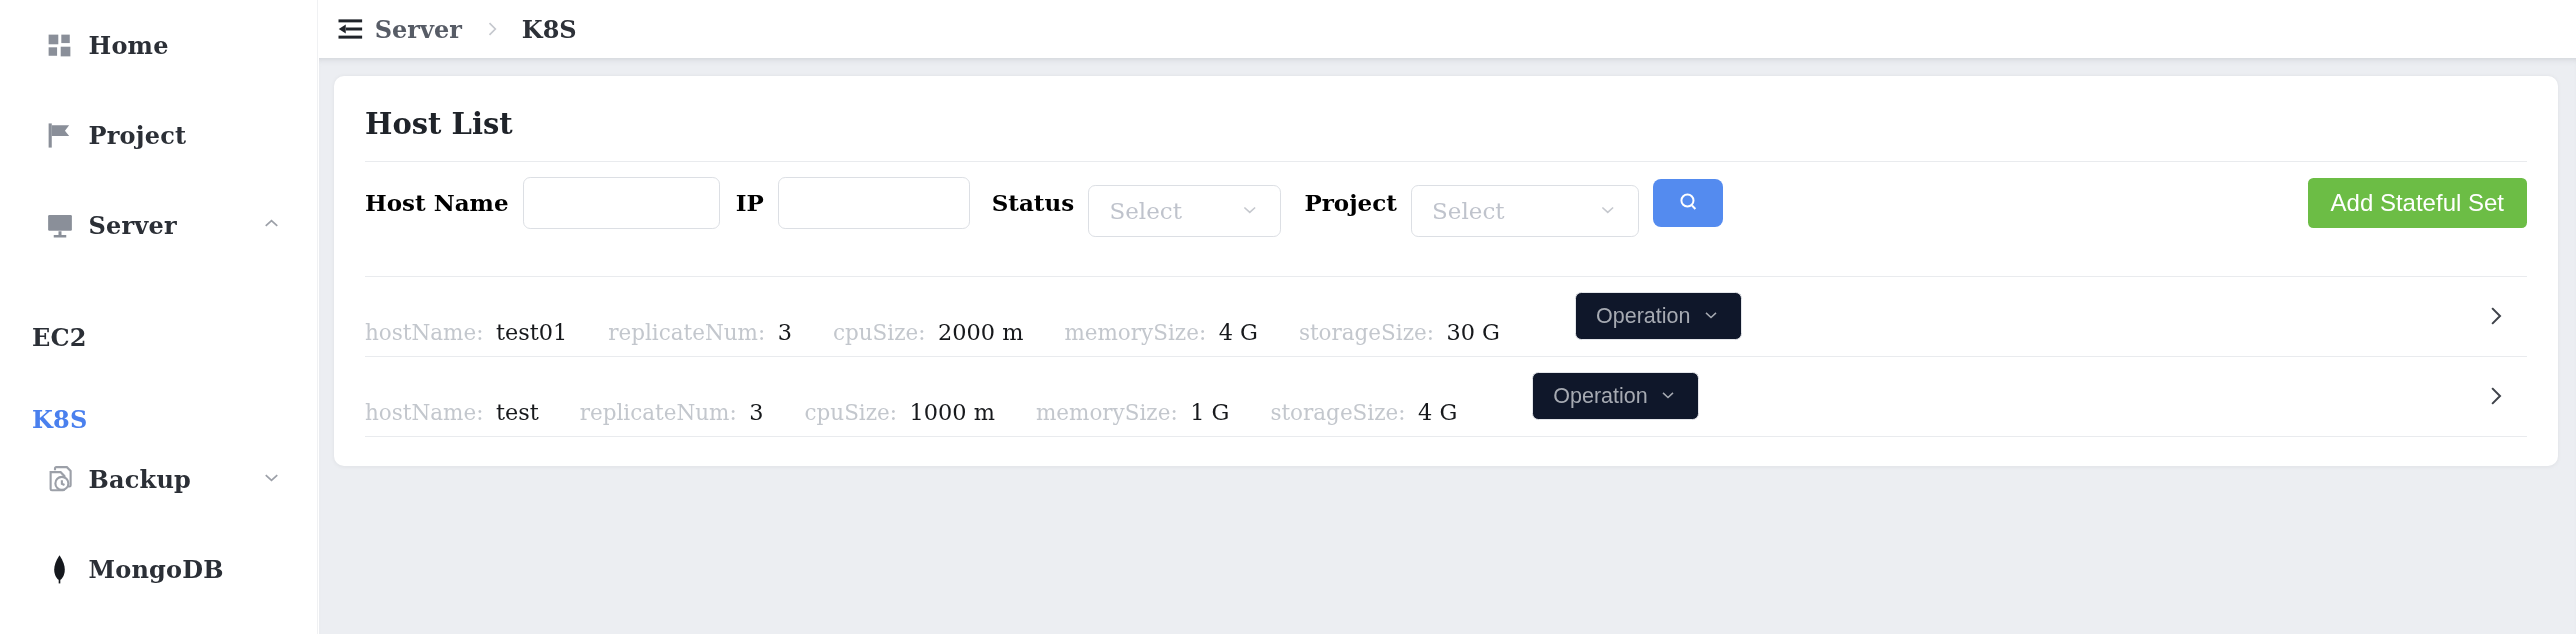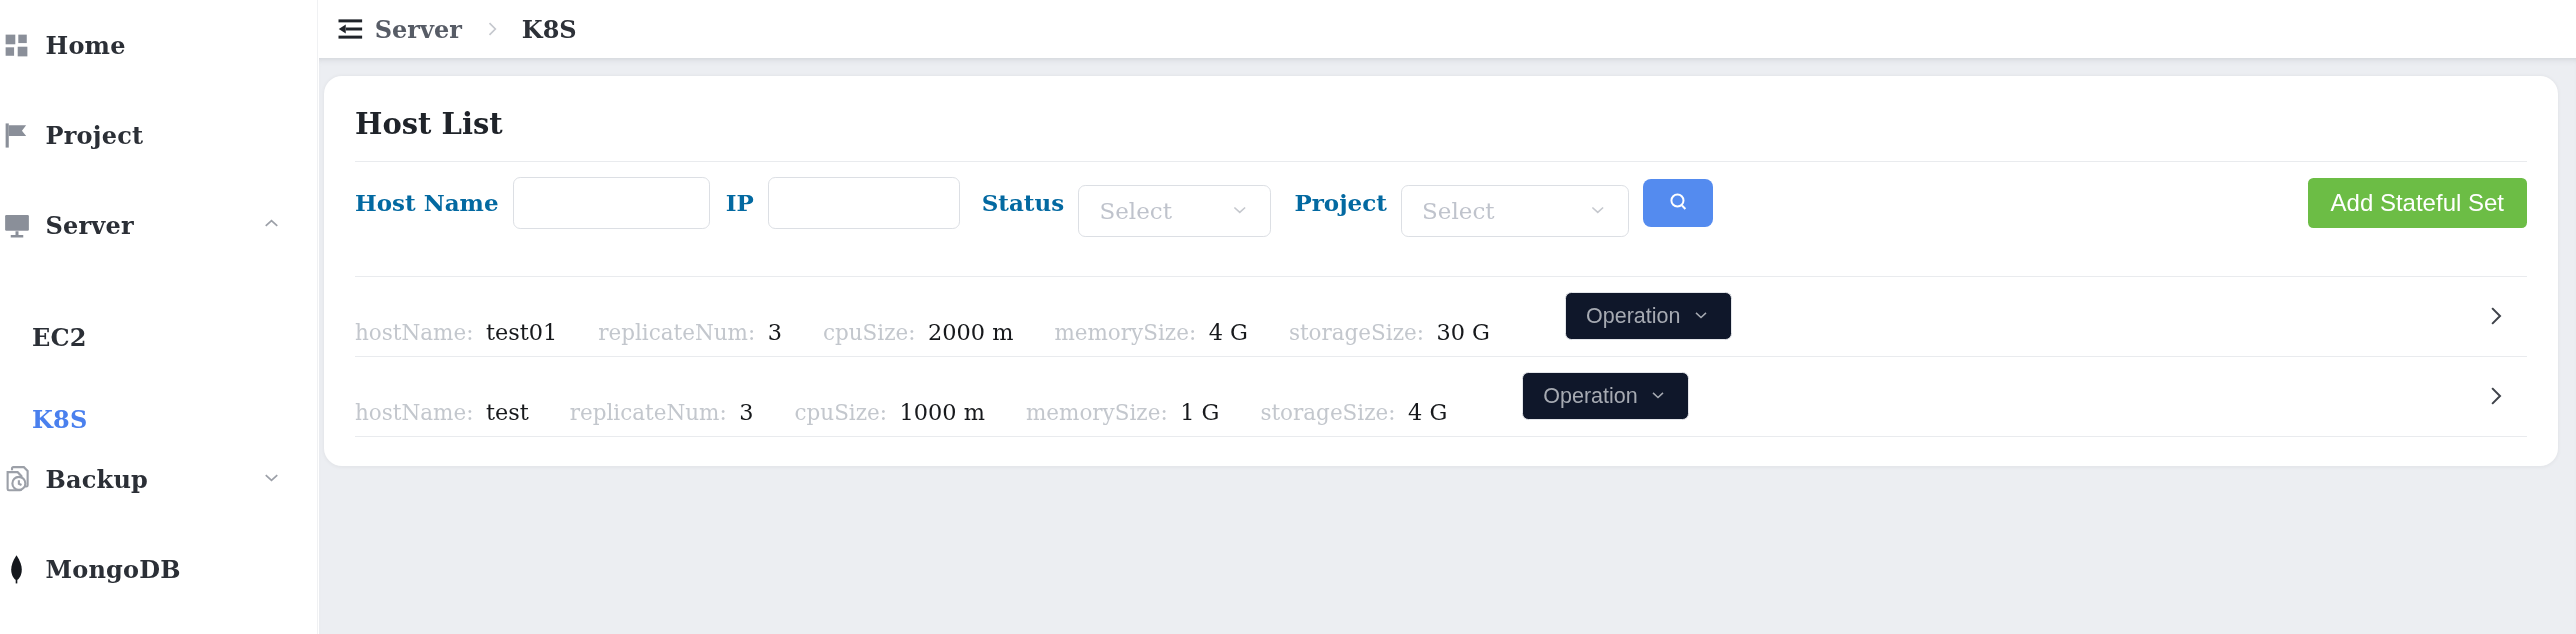--- a/index.html
+++ b/index.html
@@ -1,45 +1,45 @@
 <!DOCTYPE html>
 <html style="font-size:14.3px"><head>
 <meta charset="utf-8">
 <style>
   * { margin:0; padding:0; box-sizing:border-box; }
   html,body { width:2576px; height:634px; background:#ffffff; font-family:"DejaVu Serif","Liberation Serif",serif; }
   #app { position:relative; width:2576px; height:634px; overflow:hidden; background:#ffffff; }
 
   
   .sidebar { position:absolute; left:0; top:0; width:318px; height:634px; background:#ffffff; border-right:0.9px solid #f0f1f3; z-index:3; }
-  .side-item { display:flex; align-items:center; height:90px; cursor:pointer; position:relative; }
+  .side-item { display:flex; align-items:center; height:90px; padding-left:43px; cursor:pointer; position:relative; }
   .side-item.child { height:82px; padding-left:32px;align-items:flex-end; }
   .side-item .s-icon { width:33px; height:30px; display:flex; align-items:center; justify-content:center; margin-right:12.5px; flex:0 0 auto; }
   .side-item .s-label { font-size:24px; font-weight:600; color:#2b2f36; letter-spacing:0.2px; }
   .side-item.active .s-label { color:#4a80ee; }
   .side-item .expander { position:absolute; right:34px; top:50%; transform:translateY(-50%); }
 
   
   .header { position:absolute; left:319px; top:0; right:0; height:58px; background:#ffffff; display:flex; align-items:center; z-index:2; }
   .fold-btn { margin-left:12.5px; width:36px; height:36px; display:flex; align-items:center; justify-content:center; cursor:pointer; }
   .breadcrumb { display:flex; align-items:center; margin-left:7.2px; }
   .crumb { font-size:24px; font-weight:600; color:#575c66; }
   .crumb.current { color:#2d3138; }
   .crumb-sep { margin:0 20px; display:flex; align-items:center; }
 
   
   .content { position:absolute; left:319px; top:58px; right:0; bottom:0; background:#eceef2; box-shadow:inset 0 5.4px 7.2px -5.4px rgba(90,98,112,.28); }
-  .card { position:absolute; left:5px; right:18px; top:18px; height:390px; background:#ffffff; border-radius:18px; box-shadow:0 0.9px 4.5px rgba(31,35,41,.06); padding:0 31px; }
+  .card { position:absolute; left:15px; right:18px; top:18px; height:390px; background:#ffffff; border-radius:10px; box-shadow:0 0.9px 4.5px rgba(31,35,41,.06); padding:0 31px; }
   .card-title { padding-top:30px; font-size:29px; line-height:36px; font-weight:700; color:#1f2329; }
   .hr { height:0.9px; background:#e9ebee; border:none; }
   .hr.under-title { margin-top:19px; }
 
   
   .filter-row { margin-top:15px; height:52px; display:flex; align-items:center; }
-  .f-label { font-size:23px; font-weight:600; color:#0369a1; white-space:nowrap; }
+  .f-label { font-size:23px; font-weight:600; color:#000000; white-space:nowrap; }
   .f-input { width:197px; height:52px; border:0.9px solid #dcdfe4; border-radius:7.2px; background:#fff; outline:none; font-size:21.5px; padding:0 14.3px; margin-left:14.3px; font-family:"DejaVu Serif","Liberation Serif",serif; color:#2b2f36; }
   .f-input.ip { width:192px; }
   .f-select { margin-left:14.3px; height:52px; border:0.9px solid #dcdfe4; border-radius:7.2px; background:#fff; display:flex; align-items:center; justify-content:space-between; padding:0 20px; cursor:pointer;margin-top:16px; }
   .f-select.status { width:193px; }
   .f-select.project { width:228px; }
   .f-select .ph { font-size:23px; color:#bfc3cc; }
   .gap-ip { margin-left:16px; } .gap-status { margin-left:21.5px; } .gap-project { margin-left:23px; }
   .search-btn { margin-left:14.3px; width:70px; height:48px; border:none; border-radius:8px; background:#548bef; display:flex; align-items:center; justify-content:center; cursor:pointer; }
   .add-btn { margin-left:auto; height:50px; padding:0 23px; border:none; border-radius:5.4px; background:#6cbd45; color:#ffffff; font-size:24px; font-family:"Liberation Sans","DejaVu Sans",sans-serif; cursor:pointer; }
   .hr.under-filters { margin-top:47px; }

